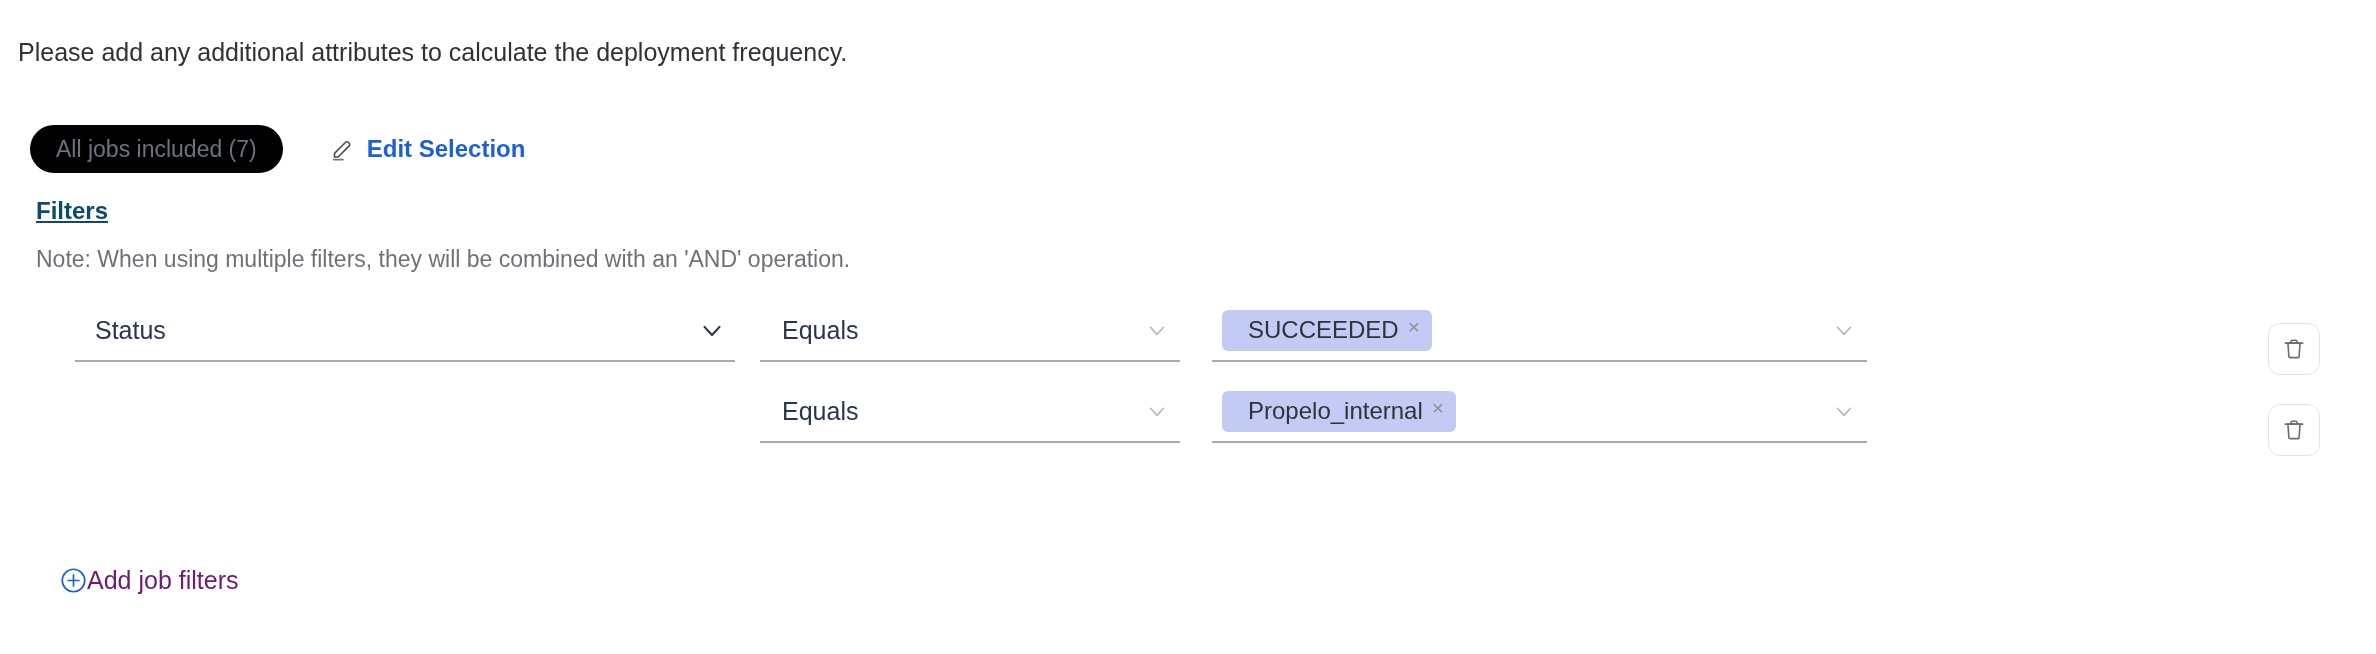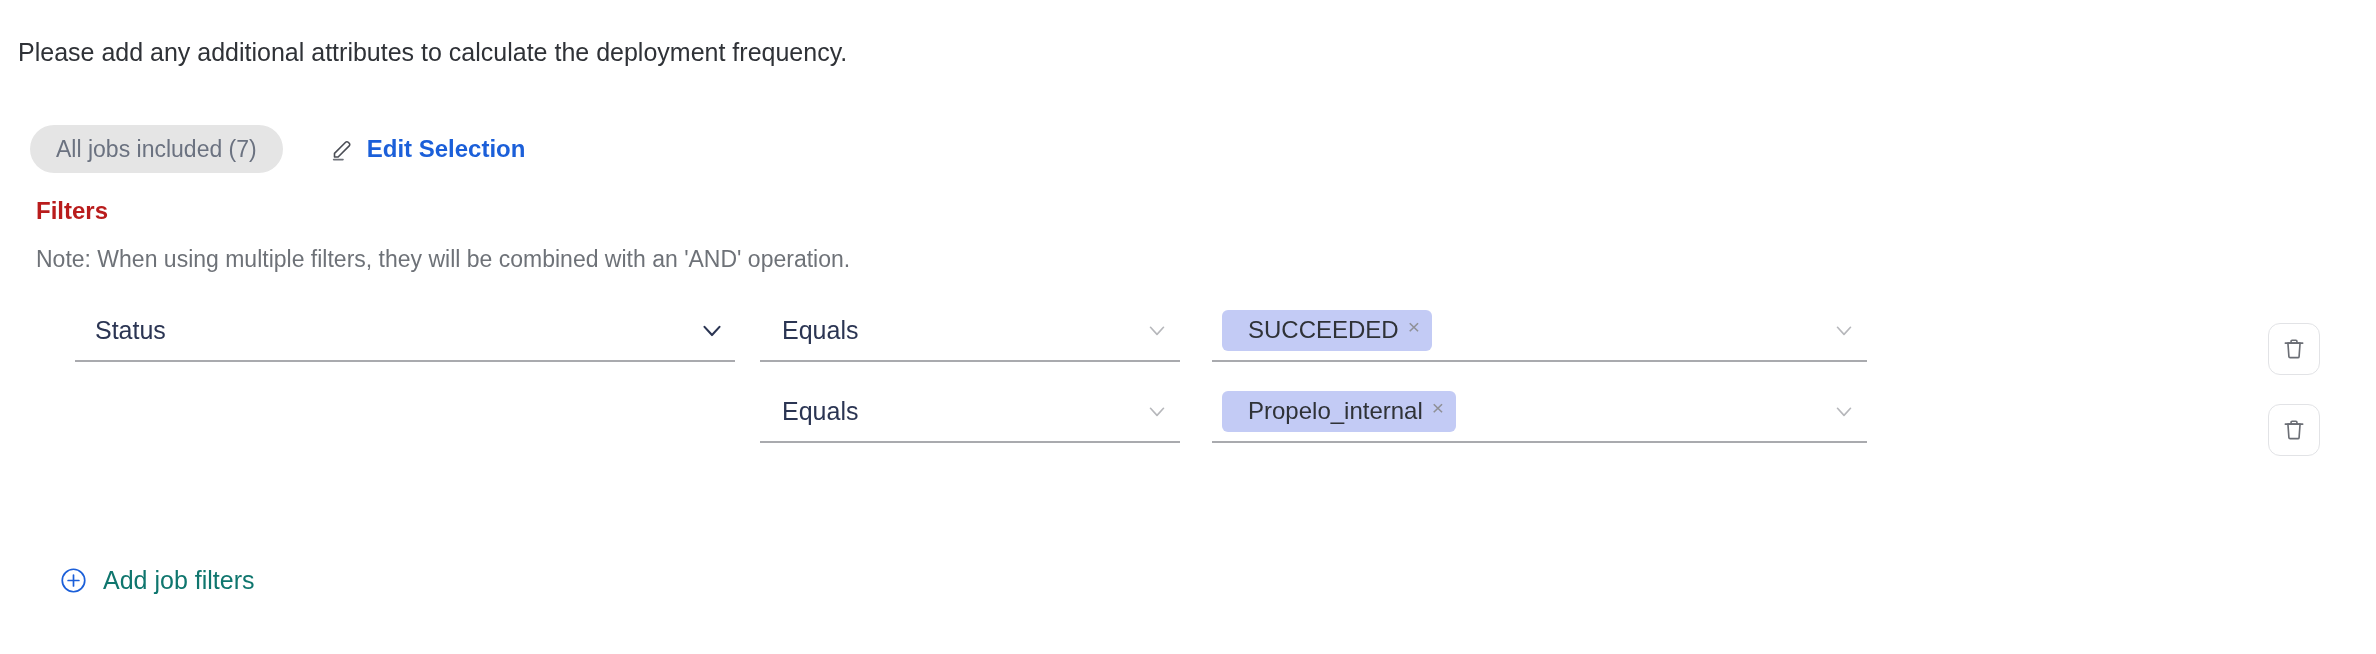--- a/index.html
+++ b/index.html
@@ -30,21 +30,21 @@
   
   .selection-row {
     position: absolute;
     left: 30px;
     top: 125px;
     display: flex;
     align-items: center;
     gap: 48px;
   }
   .jobs-pill {
-    background: #e5e5e5;
+    background: #000000;
     color: #6b7280;
     border-radius: 999px;
     padding: 10px 26px;
     font-size: 23px;
     line-height: 28px;
     white-space: nowrap;
   }
   .edit-selection {
     display: flex;
     align-items: center;
@@ -65,21 +65,22 @@
   .edit-selection .pencil svg { display: block; }
 
   
   .filters-title {
     position: absolute;
     left: 36px;
     top: 196px;
     font-size: 24px;
     line-height: 30px;
     font-weight: bold;
-    color: #b91c1c;
+    color: #0c4a6e;
+    text-decoration: underline;
   }
   .filters-note {
     position: absolute;
     left: 36px;
     top: 244px;
     font-size: 23px;
     line-height: 30px;
     color: #6e7278;
     white-space: nowrap;
   }
@@ -166,22 +167,21 @@
   .delete-btn.row-1 { left: 2268px; top: 404px; }
   .delete-btn svg { display: block; }
 
   
   .add-filters {
     position: absolute;
     left: 60px;
     top: 565px;
     display: flex;
     align-items: center;
-    gap: 16px;
-    color: #0f766e;
+    color: #701a75;
     font-size: 25px;
     line-height: 30px;
     cursor: pointer;
     white-space: nowrap;
   }
   .add-filters .plus-circle {
     width: 27px;
     height: 27px;
     flex: 0 0 auto;
   }

